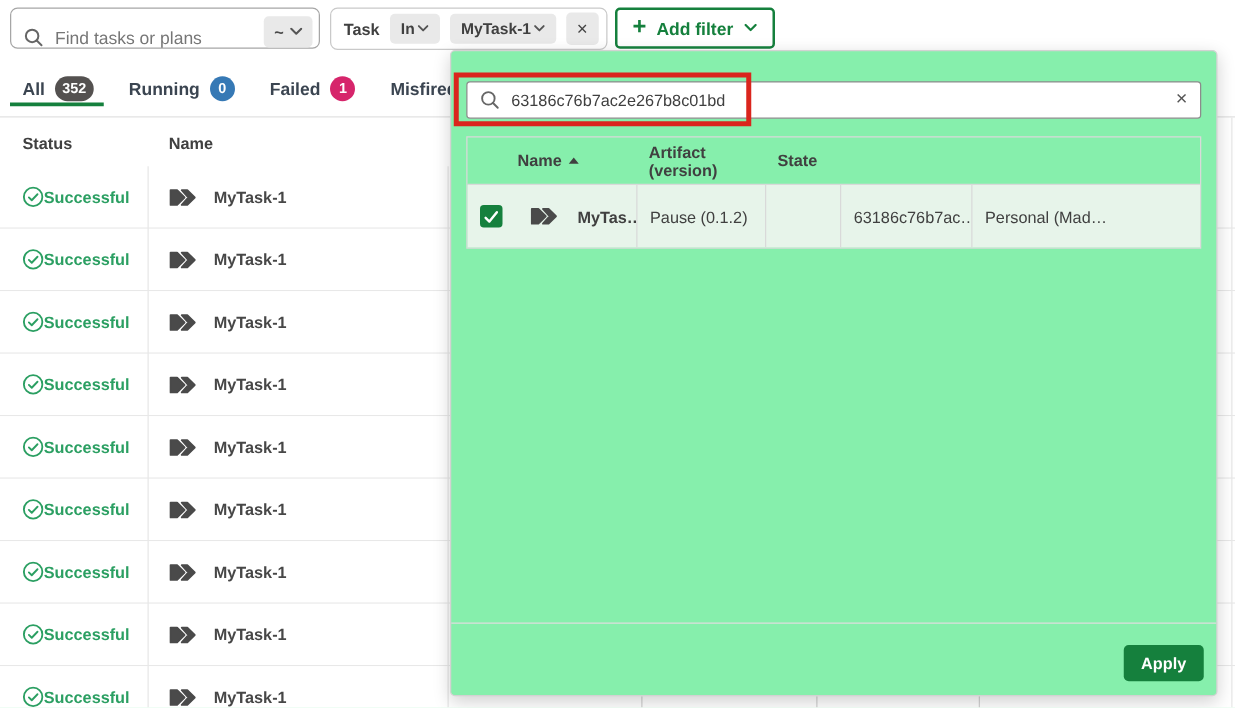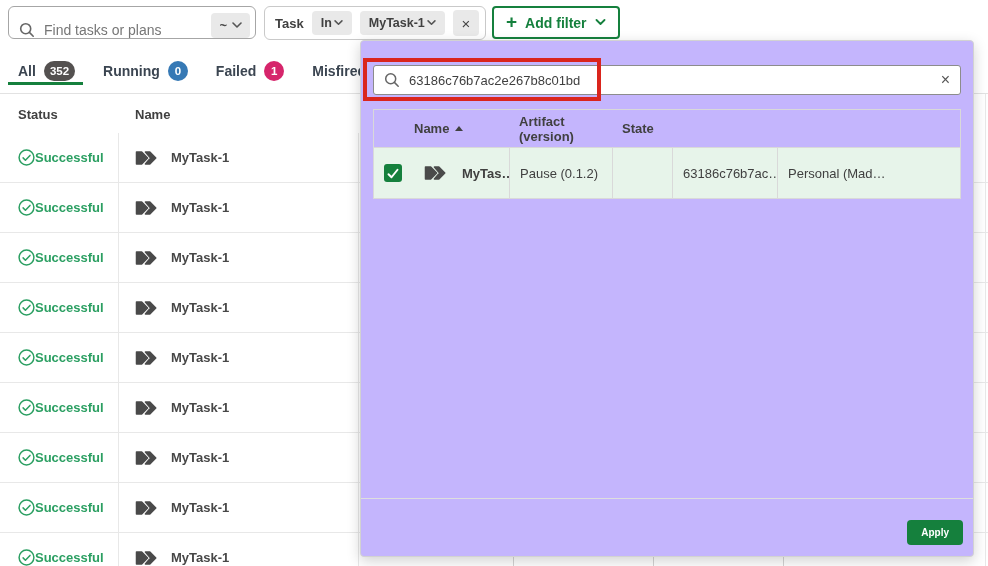--- a/index.html
+++ b/index.html
@@ -51,21 +51,21 @@
   .cell-status{position:absolute;left:18px;top:0;height:100%;display:flex;align-items:center;gap:0;}
   .status-text{font-size:13px;font-weight:700;color:var(--success-green);}
   .cell-name{position:absolute;left:135px;top:0;height:100%;display:flex;align-items:center;gap:13px;}
   .name-text{font-size:13px;font-weight:700;color:#474747;}
   .vline{position:absolute;width:1px;background:var(--line);z-index:1;}
   #vline-status{left:118px;top:133px;bottom:0;}
   #vline-name{left:358px;top:133px;bottom:0;}
   #vline-right{left:985px;top:94px;bottom:0;}
 
   
-  #popup{position:absolute;left:360px;top:40px;width:614px;height:517px;background:#c4b5fd;
+  #popup{position:absolute;left:360px;top:40px;width:614px;height:517px;background:#86efac;
     border:1px solid #d2d2d2;border-radius:4px;box-shadow:0 4px 14px rgba(0,0,0,.18);z-index:10;}
   .psearch{position:absolute;left:12px;top:24px;right:12px;height:30px;border:1px solid #8c8c8c;
     border-radius:3px;display:flex;align-items:center;gap:9px;padding:0 10px;background:#fff;cursor:text;}
   .psearch-value{font-size:13px;color:#3f3f3f;}
   .pclear{margin-left:auto;color:#555;font-size:16px;cursor:pointer;line-height:1;}
   .annotation{position:absolute;left:2px;top:17px;width:238px;height:43px;border:4px solid var(--annotation-red);
     pointer-events:none;z-index:12;}
   .ptable{position:absolute;left:12px;top:68px;right:12px;border:1px solid var(--tline);}
   .phead{display:flex;height:38px;border-bottom:1px solid var(--tline);align-items:center;}
   .pc{box-sizing:border-box;padding-left:10px;display:flex;align-items:center;gap:6px;}
@@ -76,21 +76,21 @@
     border-bottom:5px solid #404040;}
   .prow{display:flex;height:50px;background:var(--selected-row-bg);cursor:pointer;}
   .prow .pc{font-size:13px;color:var(--txt);border-left:1px solid var(--tline);overflow:hidden;white-space:nowrap;}
   .prow .pc:first-child{border-left:none;}
   .prow-name-text{font-weight:700;margin-left:9px;}
   .checkbox{width:18px;height:18px;border-radius:3px;background:var(--accent-green);display:flex;
     align-items:center;justify-content:center;flex:0 0 auto;cursor:pointer;}
   .prow .task-icon{margin-left:16px;flex:0 0 auto;}
   .pfooter-divider{position:absolute;left:0;right:0;top:457px;height:1px;background:#dedede;}
   .apply-btn{position:absolute;right:10px;bottom:11px;background:var(--accent-green);color:#fff;
-    font-weight:700;font-size:10px;border:none;border-radius:4px;padding:7px 14px;cursor:pointer;}
+    font-weight:700;font-size:13px;border:none;border-radius:4px;padding:7px 14px;cursor:pointer;}
 
   
   .under-vline{position:absolute;top:557px;height:9px;width:1px;background:#d4d4d4;}
   #uv1{left:513px;} #uv2{left:653px;} #uv3{left:783px;}
   .fragment{position:absolute;left:876px;top:559px;width:30px;height:7px;overflow:hidden;}
 </style>
 </head>
 <body>
 
 <div class="search-box">

